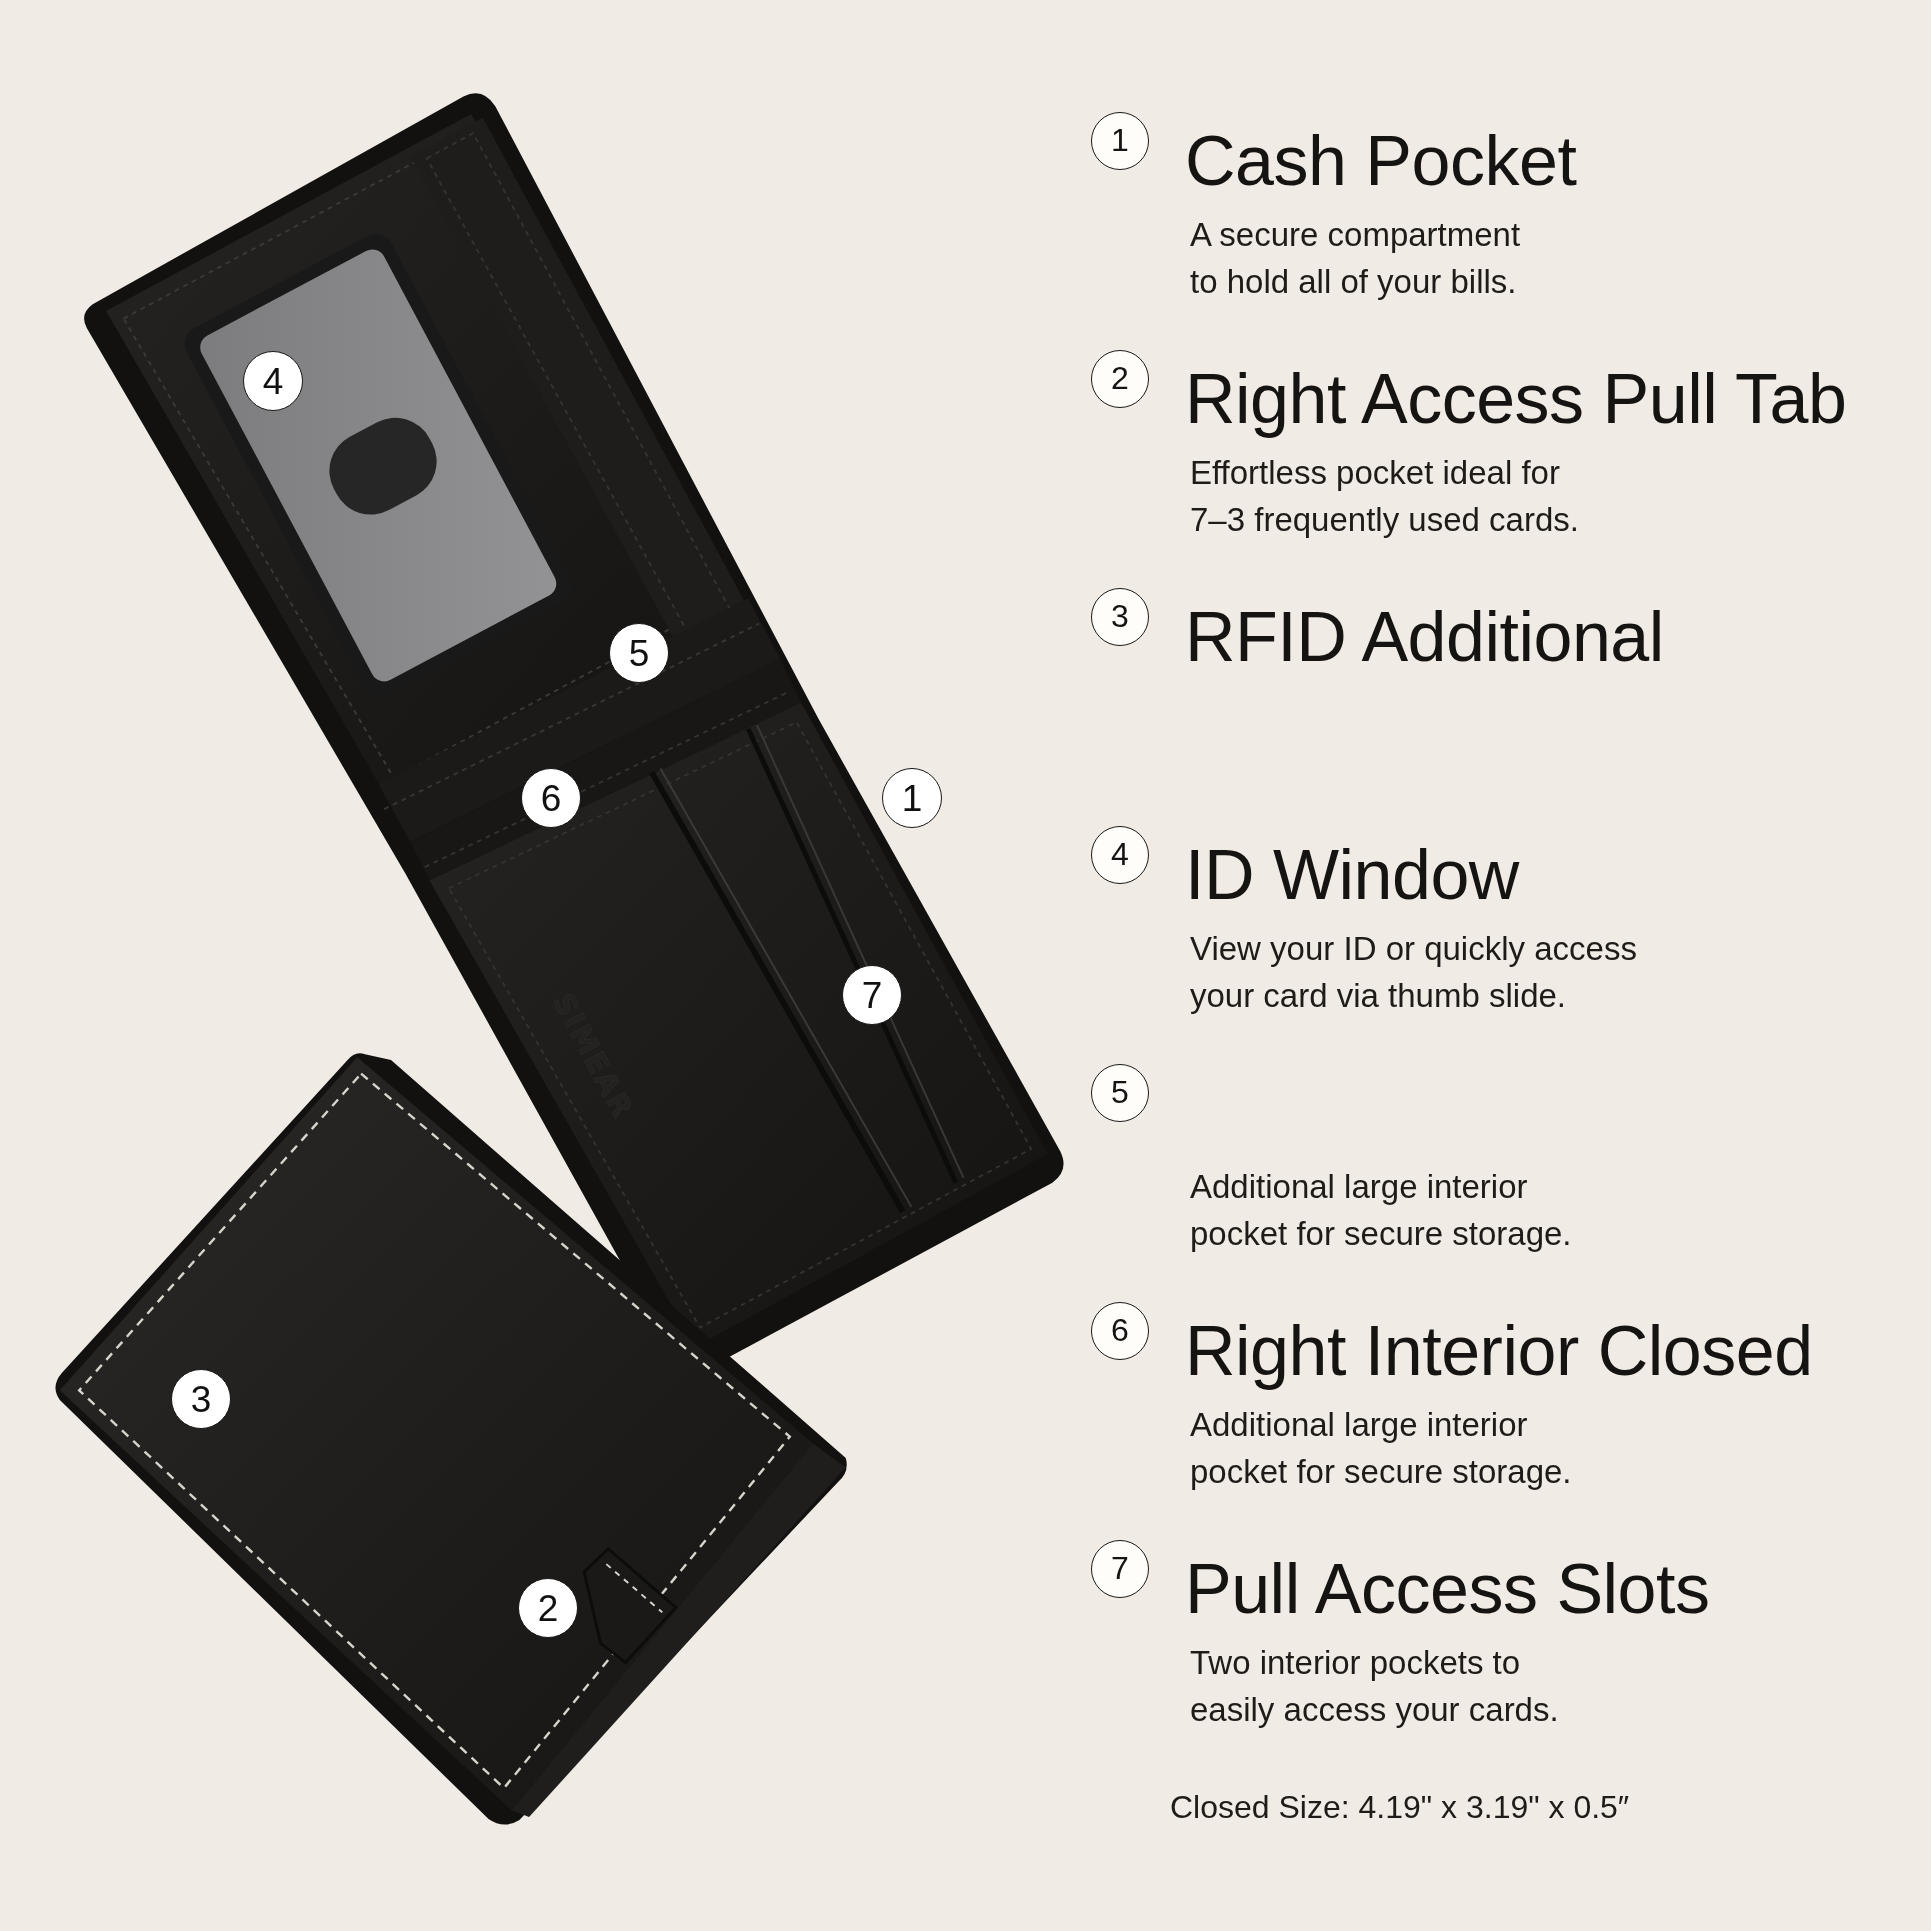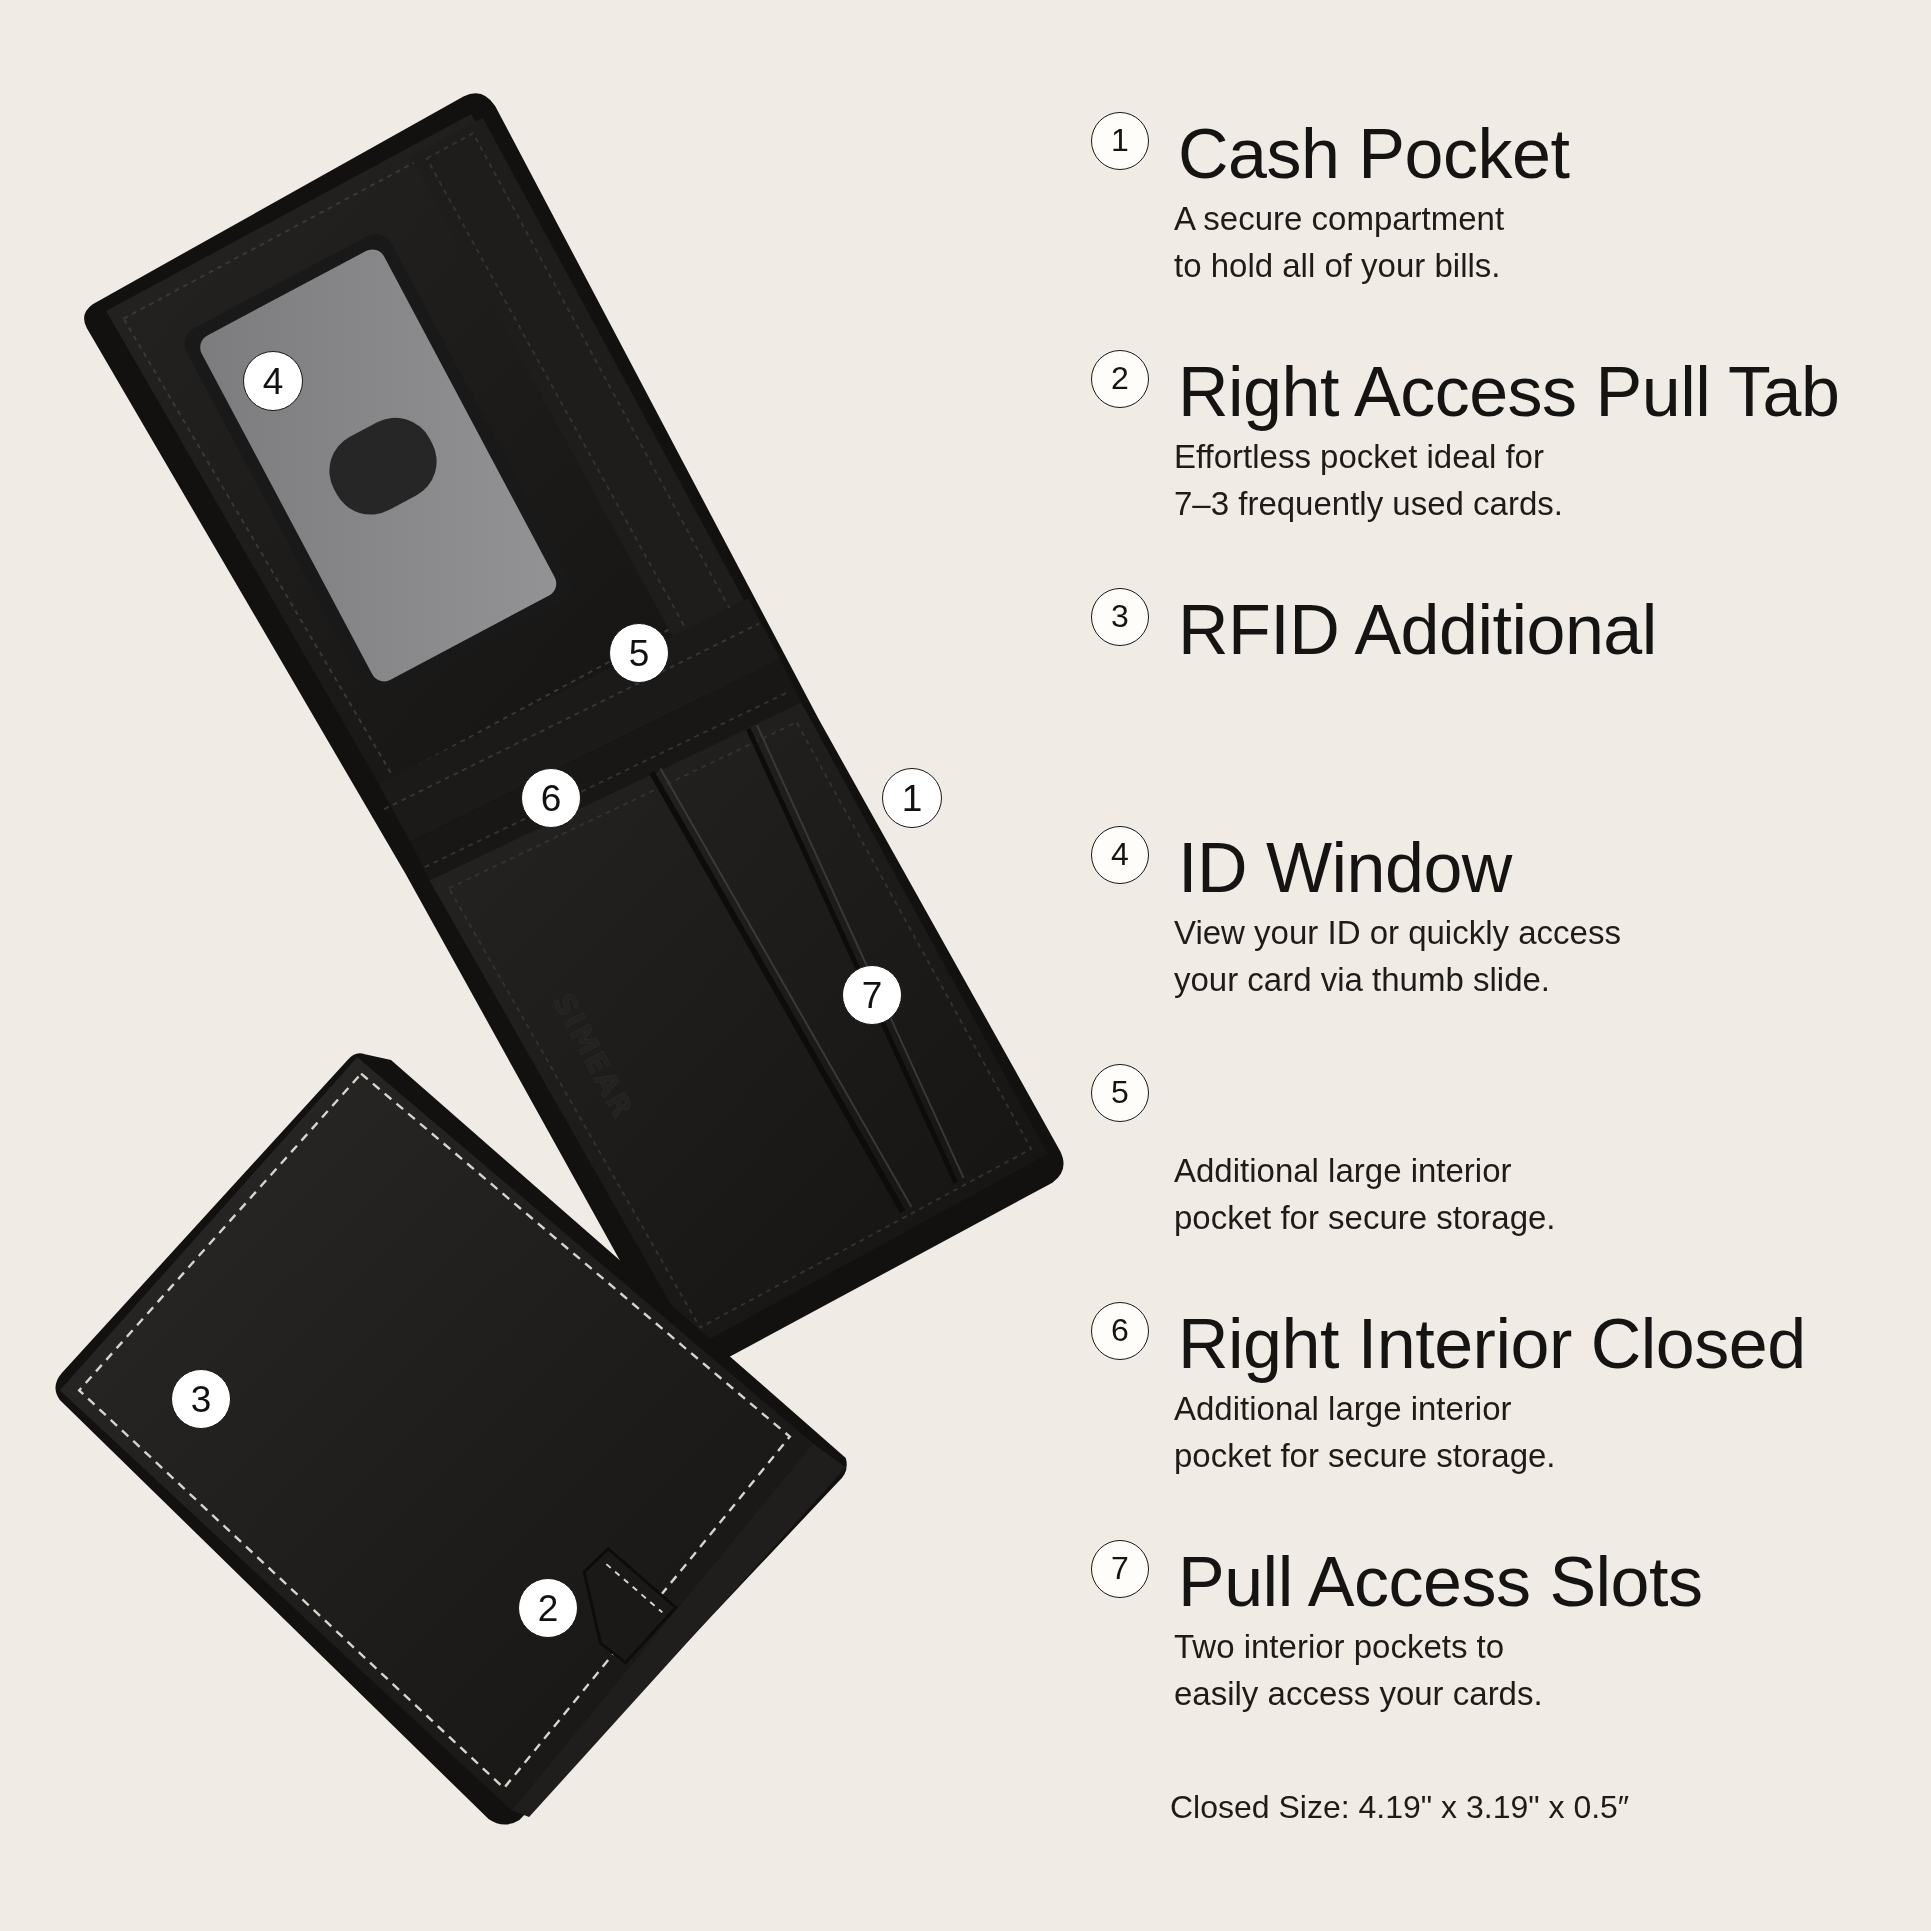--- a/index.html
+++ b/index.html
@@ -25,26 +25,26 @@
     position: absolute; left: 0; top: 3.9px;
     width: 58px; height: 58px; border-radius: 50%;
     border: 1.9px solid #1a1816; background: #fffdfa;
     box-sizing: border-box;
     display: flex; align-items: center; justify-content: center;
     font-size: 32px; color: #161412;
   }
   .title {
     position: absolute; left: 81px; top: 0;
     font-size: 70px; line-height: 81px; letter-spacing: -0.5px;
-    white-space: nowrap; font-weight: normal; margin: 6px;
+    white-space: nowrap; font-weight: normal; margin: 13px;
   }
   .desc {
     position: absolute; left: 83px; top: 87px;
     font-size: 33px; line-height: 47px; white-space: pre-line;
-    color: #1e1b18; margin: 0;
+    color: #1e1b18; margin: 16px;
   }
   .size {
     position: absolute; left: 1170px; top: 1789px;
     font-size: 32px; color: #1e1b18; white-space: nowrap;
   }
 </style>
 </head>
 <body>
 
 <svg class="art" viewBox="0 0 2000 2000" xmlns="http://www.w3.org/2000/svg">

